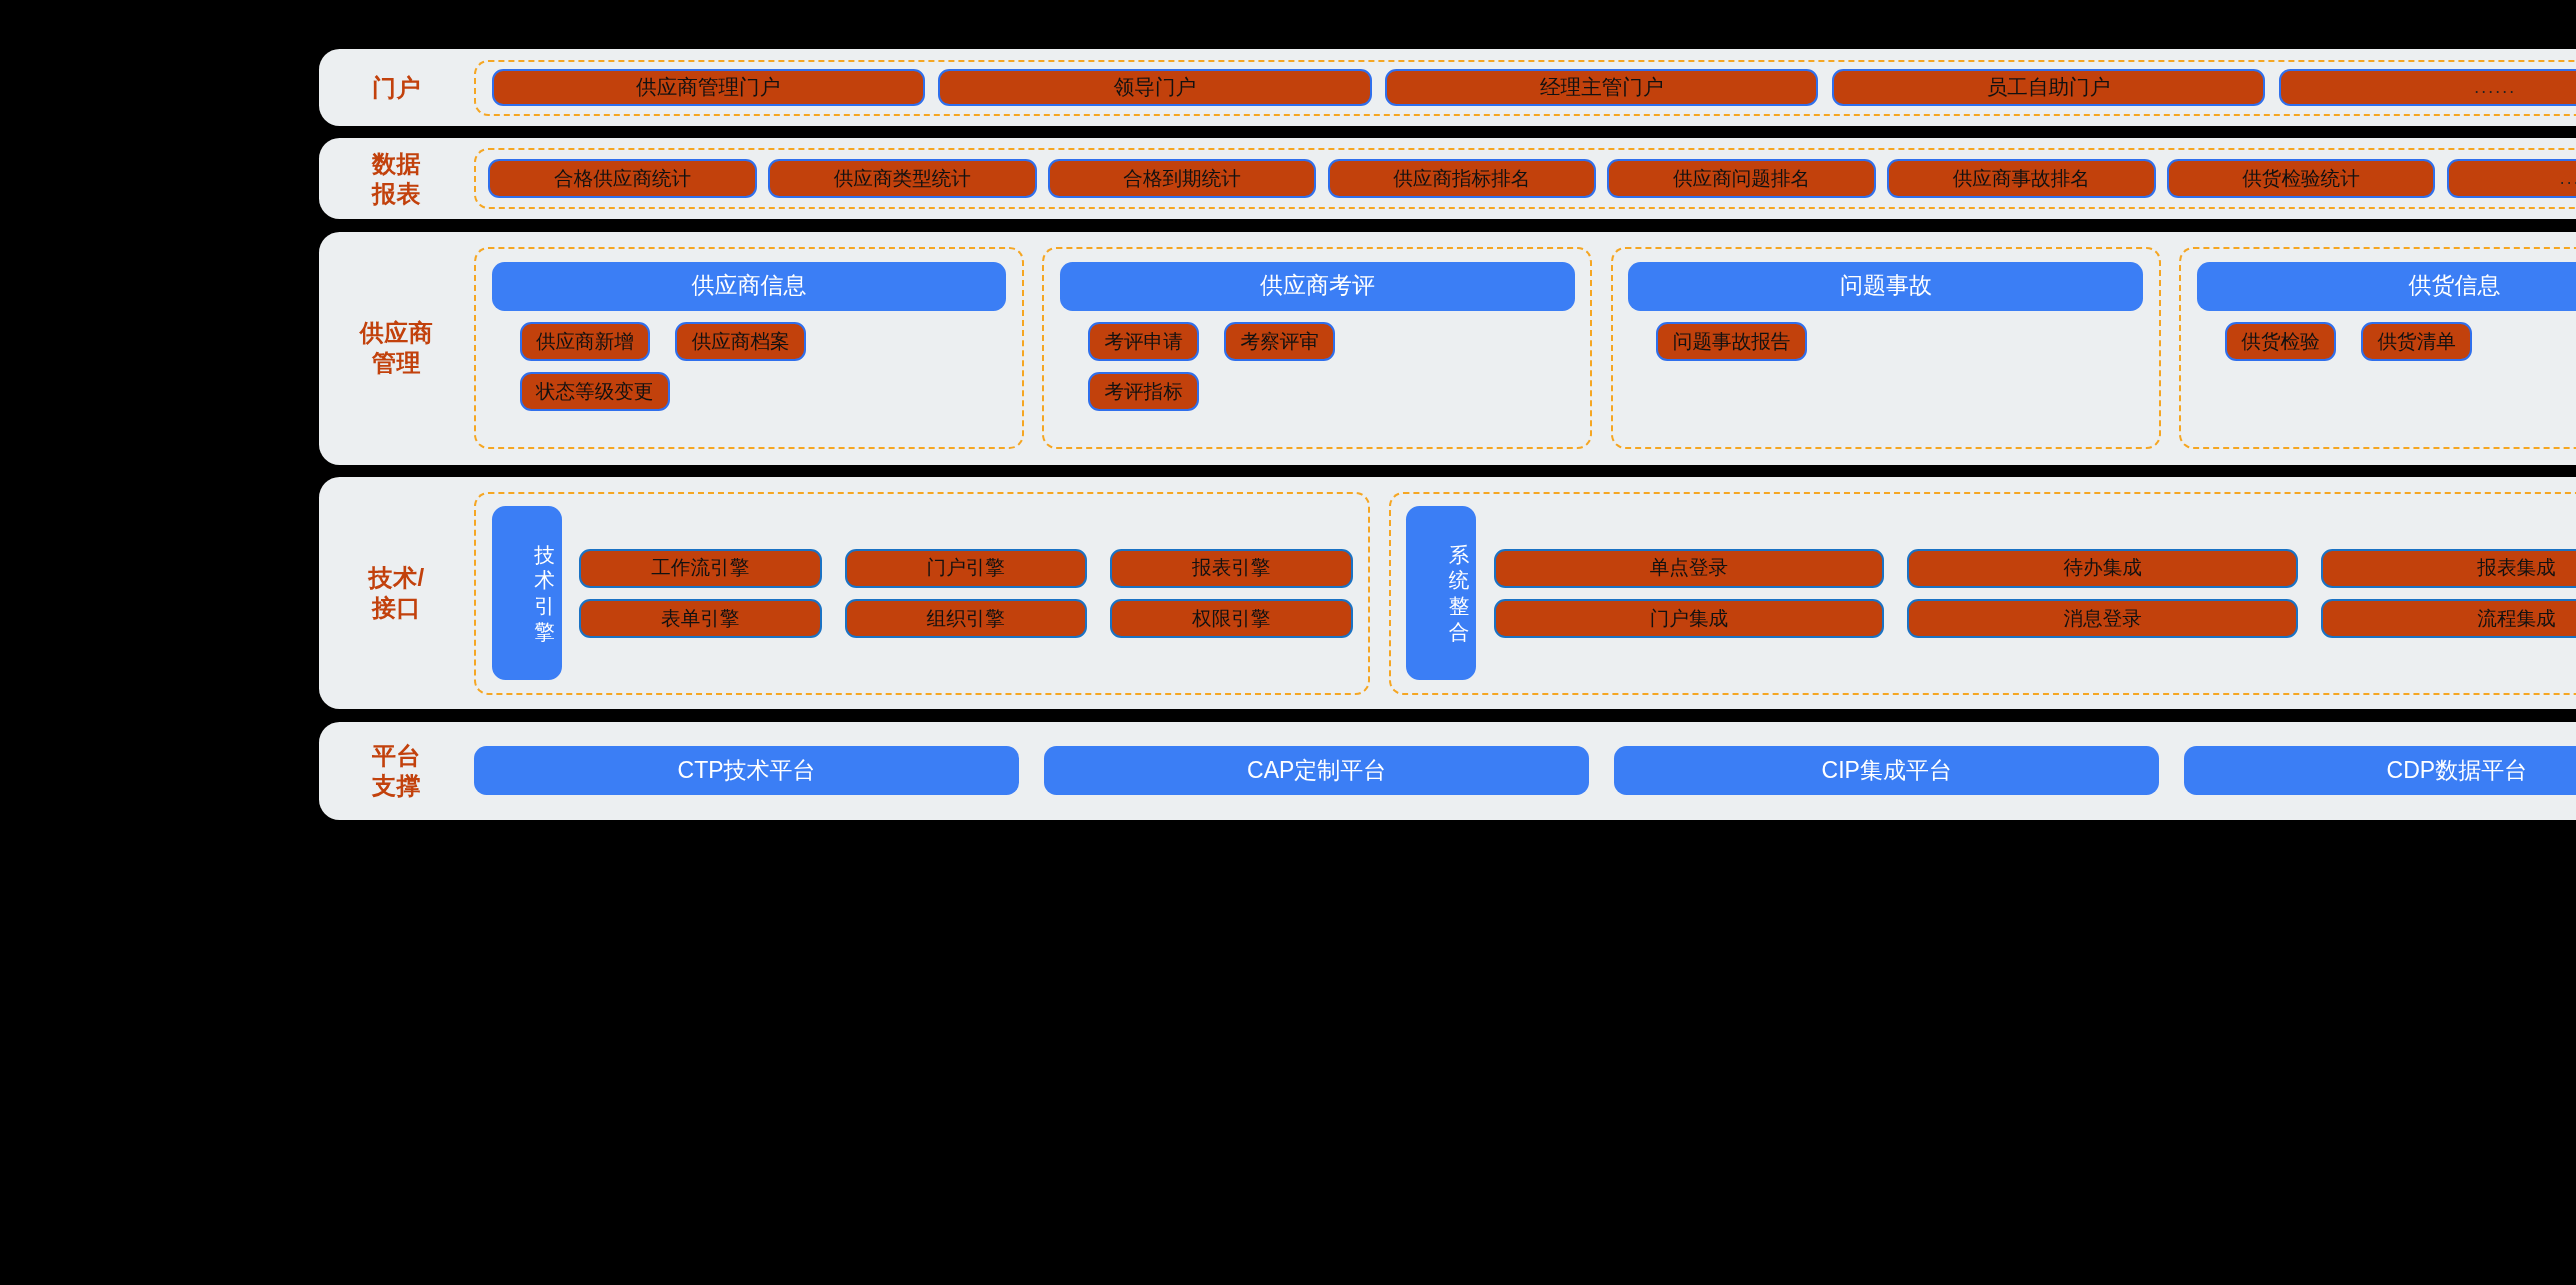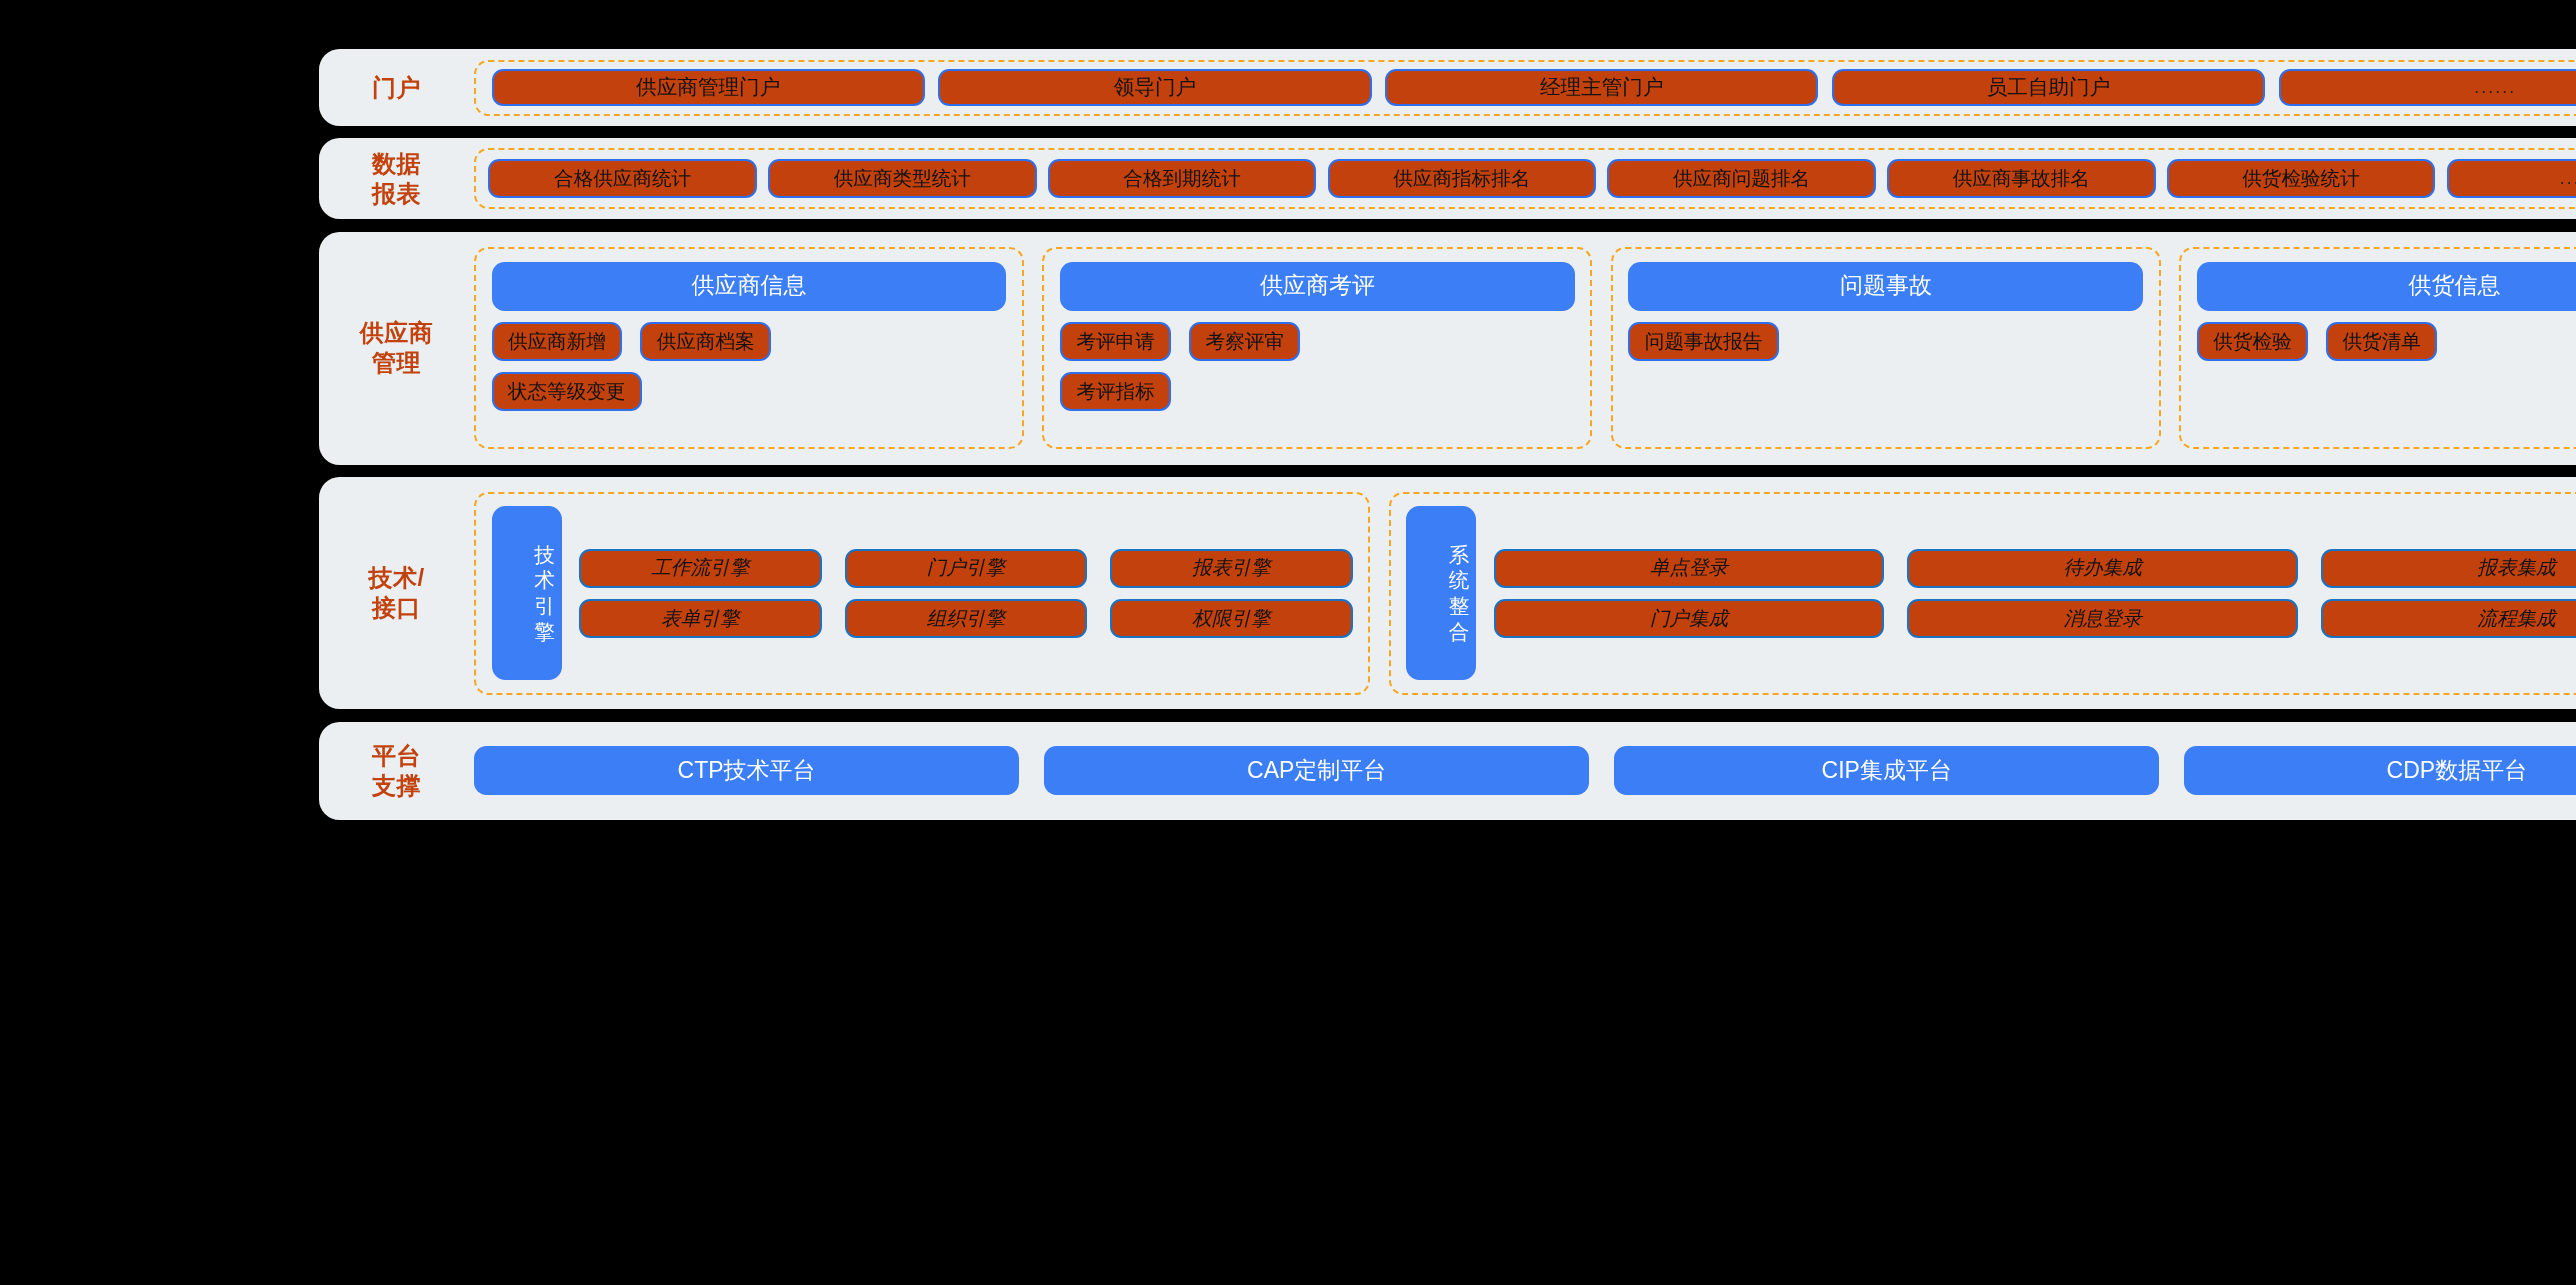--- a/index.html
+++ b/index.html
@@ -64,21 +64,21 @@
     border-radius: 11.3px;
     color: #111;
     font-size: 20.6px;
     display: flex;
     align-items: center;
     justify-content: center;
     text-align: center;
     white-space: nowrap;
     line-height: 1.1;
   }
-  .pill.thin-border { border-color: #1a72c4; font-style: italic; }
+  .pill.thin-border { border-color: #1a72c4; }
 
   .pill-blue {
     background: #3b7ef5;
     border-radius: 12.4px;
     color: #ffffff;
     font-size: 23px;
     display: flex;
     align-items: center;
     justify-content: center;
     text-align: center;
@@ -126,21 +126,21 @@
   .sup-group {
     flex: 1 1 0;
     border: 2.6px dashed #f5a623;
     border-radius: 14.4px;
     padding: 12.4px 15.5px;
     display: flex;
     flex-direction: column;
     gap: 11.3px;
   }
   .sup-group .pill-blue { height: 49px; width: 100%; }
-  .sup-row { display: flex; gap: 18px; flex-wrap: wrap; }
+  .sup-row { display: flex; gap: 25px; flex-wrap: wrap; margin-left: 28px; }
   .sup-row .pill {
     height: 39px;
     padding: 0 14.4px;
     font-size: 19.6px;
   }
 
   
   .row-tech { height: 232px; align-items: stretch; padding-top: 14.4px; padding-bottom: 14.4px; }
   .row-tech .band-label { display: flex; align-items: center; justify-content: center; }
   .row-tech .groups { flex: 1; display: flex; gap: 18.5px; }

